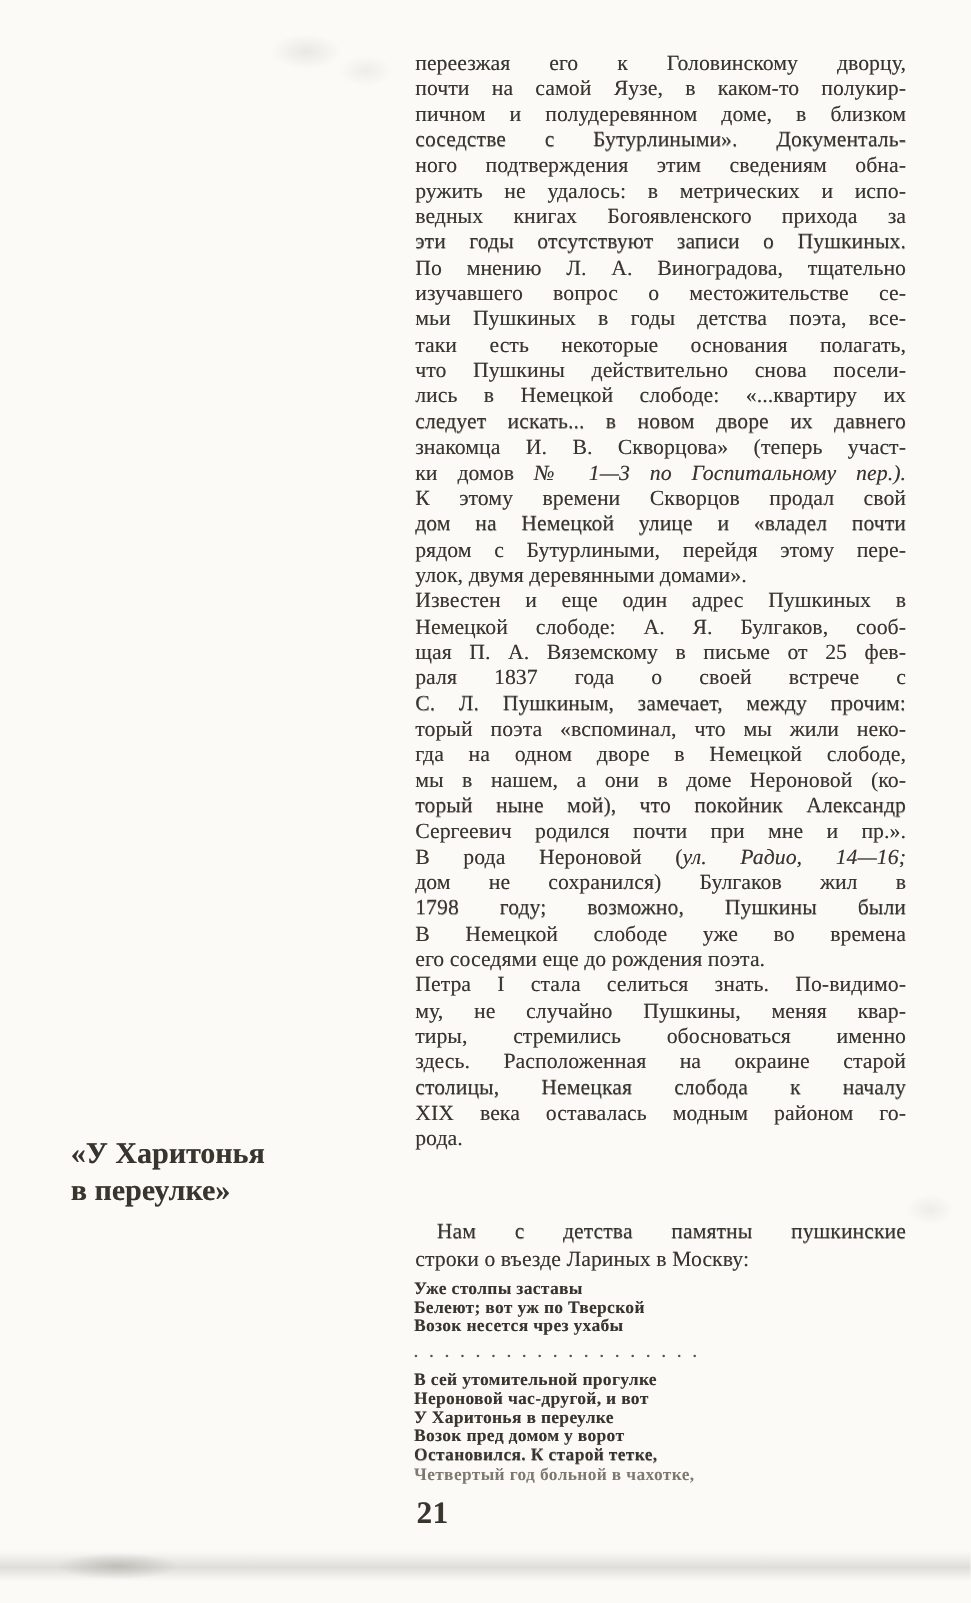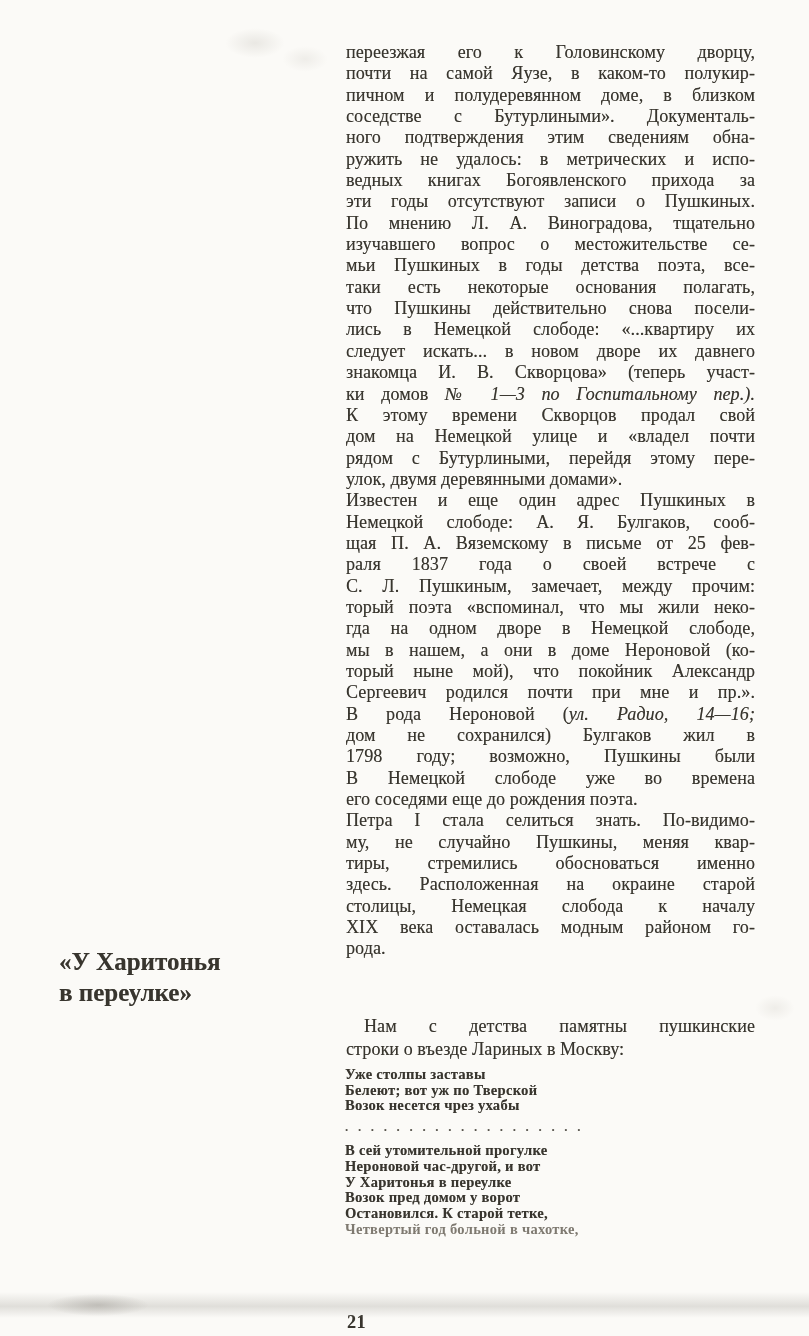--- a/index.html
+++ b/index.html
@@ -69,22 +69,22 @@
   }
   .pline{white-space:nowrap;}
   .pline.faded{color:var(--ink-faded);text-shadow:none;}
   .dots{
     margin:6px 0 9px 0;
     font-size:13px;letter-spacing:3.2px;line-height:14px;
     color:#55524a;text-shadow:none;white-space:nowrap;
   }
 
   .pagenum{
-    position:absolute;left:347px;top:1312px;
-    font-size:18px;font-weight:bold;letter-spacing:0.5px;
+    position:absolute;left:347px;top:1246px;
+    font-size:26px;font-weight:bold;letter-spacing:0.5px;
     text-shadow:0.2px 0.2px 0.5px rgba(56,53,46,0.5);
   }
 </style>
 </head>
 <body>
 
 <div class="page">
 
   <div class="smudge s1"></div>
   <div class="smudge s2"></div>

